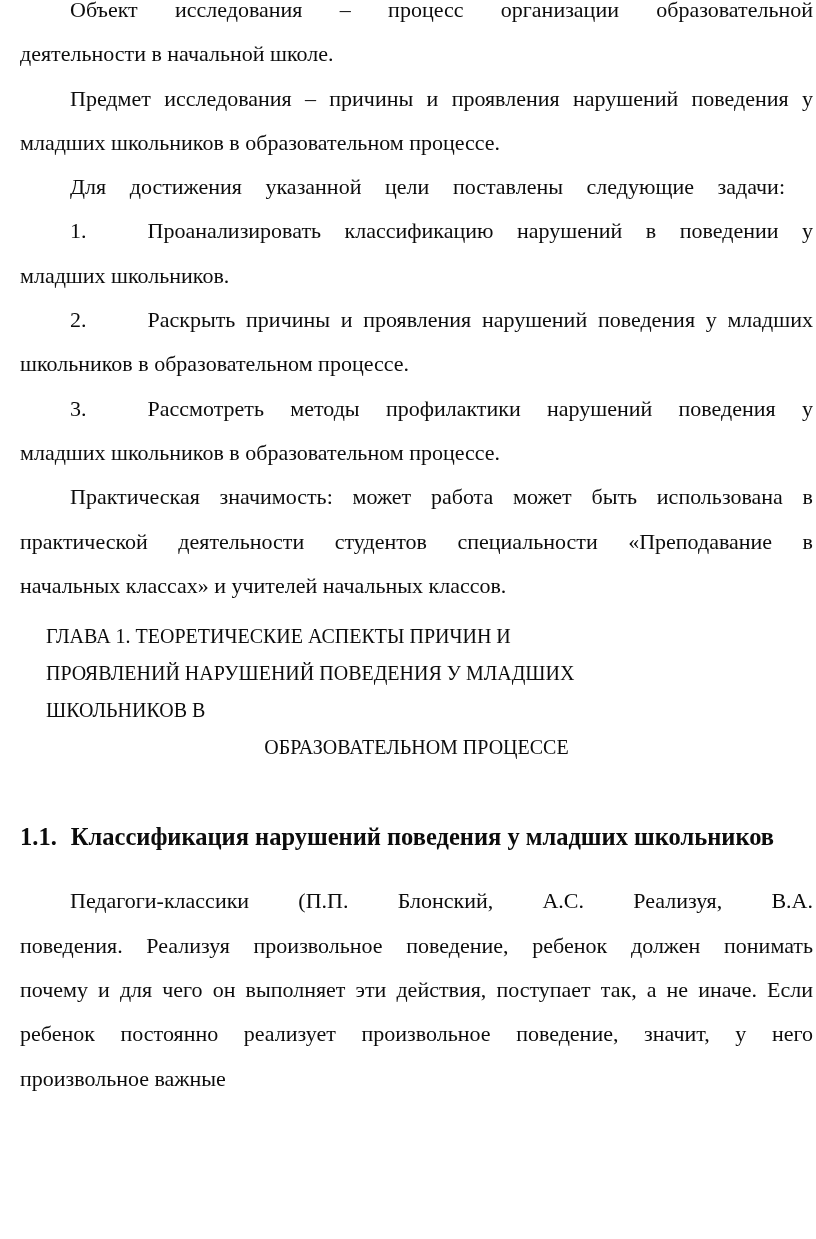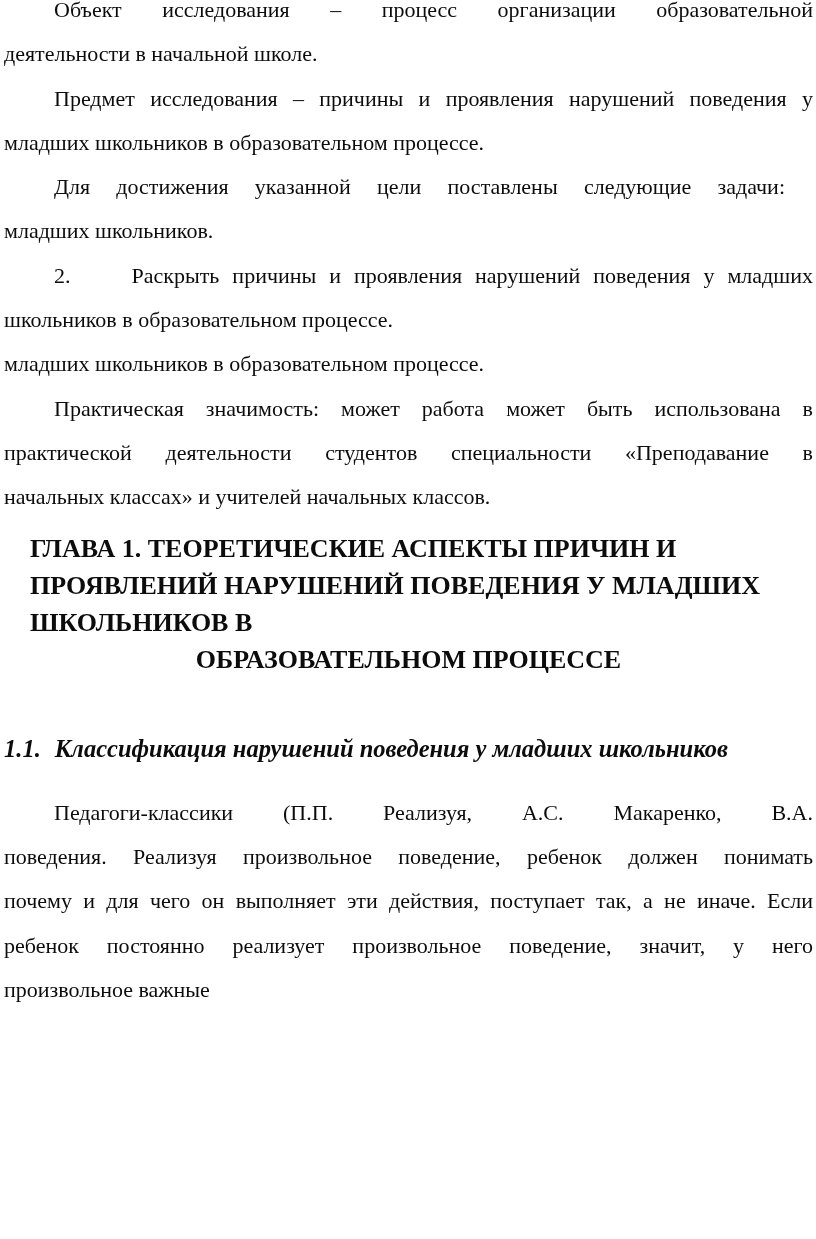--- a/index.html
+++ b/index.html
@@ -7,49 +7,48 @@
     position: relative;
     width: 816px;
     height: 1239px;
     margin: 0;
     background: #ffffff;
     color: #0c0c0c;
     font-family: "Liberation Serif", "DejaVu Serif", serif;
     font-size: 22px;
     line-height: 44.3px;
     box-sizing: border-box;
-    padding: 0 3px 0 4px;
+    padding: 0 3px 0 20px;
     overflow: hidden;
   }
   .body-text { margin-top: -12px; }
   .line {
     text-align: justify;
     text-align-last: justify;
     white-space: normal;
   }
   .line.first { padding-left: 50px; }
   .line.last { text-align-last: left; }
   
   .line.short-justify { padding-right: 28px; }
   .tab { display: inline-block; width: 61px; }
   .chapter-heading {
     margin-top: 10px;
-    font-weight: bold;
-    font-size: 26px;
+    font-weight: normal;
+    font-size: 20px;
     line-height: 37px;
   }
   .chapter-heading .h-line { padding-left: 26px; text-align: left; }
   .chapter-heading .h-line.centered { padding-left: 0; text-align: center; }
   .section-heading {
     margin-top: 49px;
     font-weight: bold;
     font-size: 24.5px;
     line-height: 44.3px;
     text-align: left;
-    font-style: italic;
   }
   .section-heading .tab-small { display: inline-block; width: 14px; }
   .body-paragraph { margin-top: 20px; }
 </style>
 </head>
 <body>
 
 <div class="page">
 
   <div class="body-text">
@@ -65,29 +64,31 @@
     </div>
 
 
     <div class="paragraph">
       <div class="line first short-justify">Для достижения указанной цели поставлены следующие задачи:</div>
     </div>
 
     <div class="task-list">
 
       <div class="paragraph">
+        <div class="line first"><span>1.</span><span class="tab"></span><span>Проанализировать классификацию нарушений в поведении у</span></div>
         <div class="line last">младших школьников.</div>
       </div>
 
       <div class="paragraph">
         <div class="line first"><span>2.</span><span class="tab"></span><span>Раскрыть причины и проявления нарушений поведения у младших</span></div>
         <div class="line last">школьников в образовательном процессе.</div>
       </div>
 
       <div class="paragraph">
+        <div class="line first"><span>3.</span><span class="tab"></span><span>Рассмотреть методы профилактики нарушений поведения у</span></div>
         <div class="line last">младших школьников в образовательном процессе.</div>
       </div>
 
     </div>
 
     <div class="paragraph">
       <div class="line first">Практическая значимость: может работа может быть использована в</div>
       <div class="line">практической деятельности студентов специальности «Преподавание в</div>
       <div class="line last">начальных классах» и учителей начальных классов.</div>
     </div>
@@ -97,20 +98,20 @@
   <div class="chapter-heading">
     <div class="h-line">ГЛАВА 1. ТЕОРЕТИЧЕСКИЕ АСПЕКТЫ ПРИЧИН И</div>
     <div class="h-line">ПРОЯВЛЕНИЙ НАРУШЕНИЙ ПОВЕДЕНИЯ У МЛАДШИХ</div>
     <div class="h-line">ШКОЛЬНИКОВ В</div>
     <div class="h-line centered">ОБРАЗОВАТЕЛЬНОМ ПРОЦЕССЕ</div>
   </div>
 
   <div class="section-heading"><span>1.1.</span><span class="tab-small"></span><span>Классификация нарушений поведения у младших школьников</span></div>
 
   <div class="body-paragraph paragraph">
-    <div class="line first">Педагоги-классики (П.П. Реализуя, А.С. Макаренко, В.А.</div>
+    <div class="line first">Педагоги-классики (П.П. Блонский, А.С. Реализуя, В.А.</div>
     <div class="line">поведения. Реализуя произвольное поведение, ребенок должен понимать</div>
     <div class="line">почему и для чего он выполняет эти действия, поступает так, а не иначе. Если</div>
     <div class="line">ребенок постоянно реализует произвольное поведение, значит, у него</div>
     <div class="line last">произвольное важные</div>
   </div>
 
 </div>
 
 </body></html>

